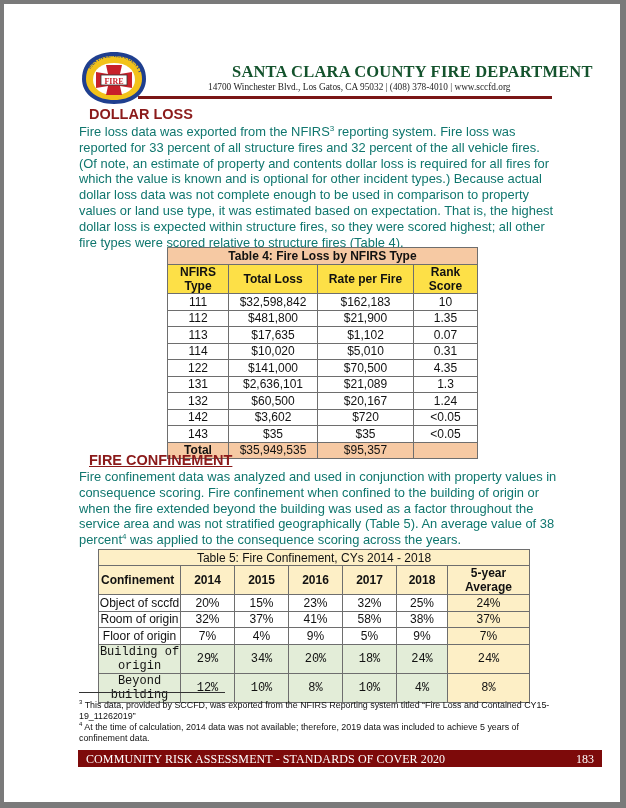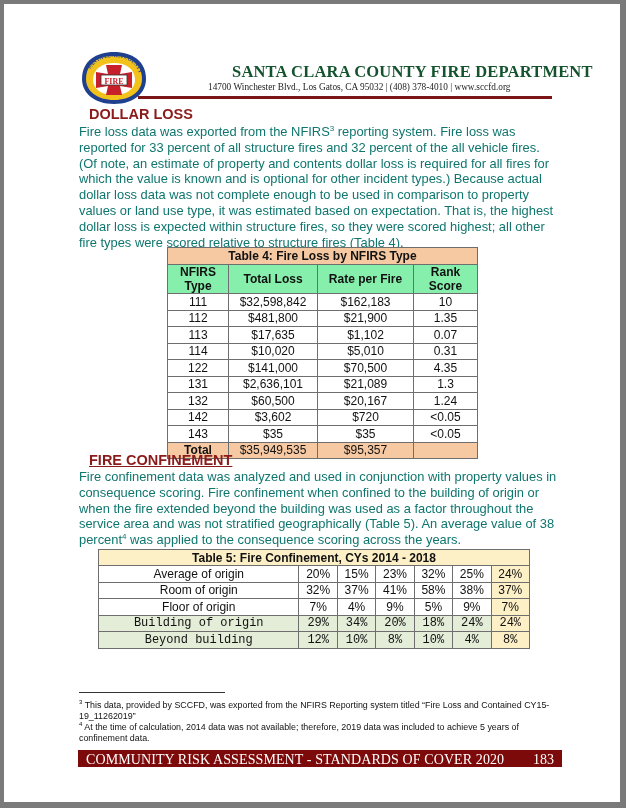--- a/index.html
+++ b/index.html
@@ -57,48 +57,48 @@
     font-size: 12px; color: #111;
   }
   td, th {
     border: 1px solid #6e6e6e;
     text-align: center;
     padding: 0;
     height: 15.5px;
   }
   .t4 { left: 163px; top: 243px; width: 311px; }
   .t4 .caption-row td { background: #f6c9a3; font-weight: bold; height: 16px; }
-  .t4 th { background: #86efac; font-weight: bold; }
+  .t4 th { background: #fde047; font-weight: bold; }
   .t4 .total-row td { background: #f6c9a3; }
   .t4 .total-row td.label { font-weight: bold; }
   .t5 { left: 94px; top: 545px; width: 432px; }
-  .t5 .caption-row td { background: #fdefc6; font-weight: bold; height: 15px; }
+  .t5 .caption-row td { background: #fdefc6; font-weight: normal; height: 15px; }
   .t5 th { background: #fdefc6; font-weight: bold; }
   .t5 th.first { text-align: left; padding-left: 2px; }
   .t5 td.avg { background: #fdefc6; }
   .t5 tr.green td { background: #e3edd8; font-family: Liberation Mono, monospace; }
   .t5 tr.green td.avg { background: #fdefc6; }
   
   .fn-rule {
     position: absolute; left: 75px; top: 688px;
     width: 146px; height: 1px; background: #333;
   }
   .footnote {
     position: absolute; left: 75px; width: 480px;
     font-size: 8.9px; line-height: 11px; color: #111;
   }
   .footnote sup { font-size: 6px; }
   
   .footer-band {
     position: absolute; left: 74px; top: 746px;
-    width: 484px; height: 17px;
+    width: 524px; height: 17px;
     background: #7d0a0a;
     color: #fff;
     font-family: "Liberation Serif", serif;
-    font-size: 14px;
+    font-size: 12px;
   }
   .footer-band .ftitle { position: absolute; left: 8px; top: 2px; white-space: nowrap; letter-spacing: 0.1px; }
   .footer-band .fpage { position: absolute; right: 8px; top: 2px; }
 </style>
 </head>
 <body>
 
 <div class="page">
 
   <div class="logo">
@@ -202,21 +202,30 @@
   <div class="para" style="top:465px;">
     <span>Fire confinement data was analyzed and used in conjunction with property values in consequence scoring. Fire confinement when confined to the building of origin or when the fire extended beyond the building was used as a factor throughout the service area and was not stratified geographically (Table 5). An average value of 38 percent</span><sup>4</sup><span> was applied to the consequence scoring across the years.</span>
   </div>
 
   <table class="t5">
     <tbody>
         <tr class="caption-row">
           <td colspan="7">Table 5: Fire Confinement, CYs 2014 - 2018</td>
         </tr>
     <tr>
-          <td>Average of origin</td>
+      <th class="first" style="width:79px">Confinement</th>
+      <th style="width:53px">2014</th>
+      <th style="width:53px">2015</th>
+      <th style="width:53px">2016</th>
+      <th style="width:53px">2017</th>
+      <th style="width:50px">2018</th>
+      <th>5-year Average</th>
+    </tr>
+    <tr>
+          <td>Object of sccfd</td>
           <td>20%</td>
           <td>15%</td>
           <td>23%</td>
           <td>32%</td>
           <td>25%</td>
           <td class="avg">24%</td>
         </tr>
     <tr>
           <td>Room of origin</td>
           <td>32%</td>

